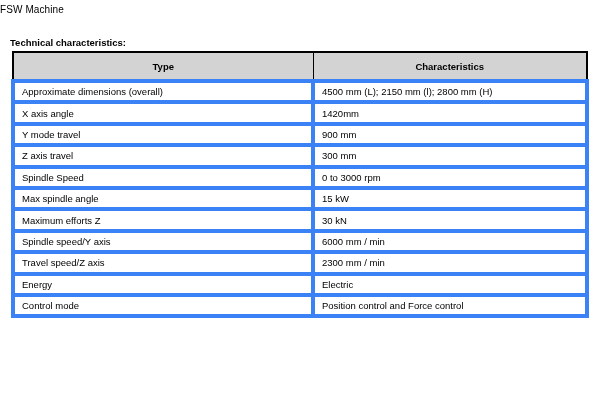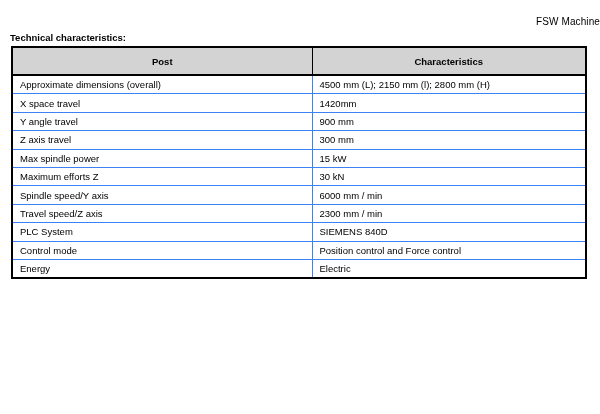--- a/index.html
+++ b/index.html
@@ -11,29 +11,29 @@
     font-family: "Liberation Sans", sans-serif;
     color: #000000;
     overflow: hidden;
   }
   .page {
     position: relative;
     width: 600px;
     height: 414px;
   }
   .doc-title {
-    text-align: right;
+    text-align: left;
     font-size: 10px;
-    padding-top: 16px;
+    padding-top: 4px;
     letter-spacing: 0.1px;
   }
   .section-label {
     font-weight: bold;
     font-size: 9.5px;
-    margin: 5px 0 3px 10px;
+    margin: 22px 0 3px 10px;
   }
   table.spec-table {
     border-collapse: collapse;
     table-layout: fixed;
     margin-left: 11px;
     width: 574px;
     border: 2px solid #000000;
   }
   table.spec-table col.col-post { width: 300px; }
   table.spec-table col.col-char { width: 274px; }
@@ -41,21 +41,21 @@
     background: var(--header-bg, #d3d3d3);
     border: 1px solid #000000;
     border-bottom: 2px solid #000000;
     font-size: 9.5px;
     font-weight: bold;
     text-align: center;
     height: 26px;
     padding: 0;
   }
   table.spec-table td {
-    border: 1px solid #3b82f6;
+    border: 4px solid #3b82f6;
     font-size: 9.5px;
     height: 17.4px;
     padding: 0 4px 0 7px;
     white-space: nowrap;
     overflow: hidden;
     vertical-align: middle;
   }
 </style>
 </head>
 <body>
@@ -66,50 +66,54 @@
 
   <div class="section-label">Technical characteristics:</div>
 
   <table class="spec-table">
     <colgroup>
       <col class="col-post">
       <col class="col-char">
     </colgroup>
     <thead>
       <tr>
-        <th>Post</th>
+        <th>Type</th>
         <th>Characteristics</th>
       </tr>
     </thead>
     <tbody id="spec-tbody">
   <tr>
     <td>Approximate dimensions (overall)</td>
     <td>4500 mm (L); 2150 mm (l); 2800 mm (H)</td>
   </tr>
 
 
   <tr>
-    <td>X space travel</td>
+    <td>X axis angle</td>
     <td>1420mm</td>
   </tr>
 
   <tr>
-    <td>Y angle travel</td>
+    <td>Y mode travel</td>
     <td>900 mm</td>
   </tr>
 
   <tr>
     <td>Z axis travel</td>
     <td>300 mm</td>
   </tr>
 
 
+  <tr>
+    <td>Spindle Speed</td>
+    <td>0 to 3000 rpm</td>
+  </tr>
 
   <tr>
-    <td>Max spindle power</td>
+    <td>Max spindle angle</td>
     <td>15 kW</td>
   </tr>
 
   <tr>
     <td>Maximum efforts Z</td>
     <td>30 kN</td>
   </tr>
 
 
   <tr>
@@ -118,30 +122,26 @@
   </tr>
 
   <tr>
     <td>Travel speed/Z axis</td>
     <td>2300 mm / min</td>
   </tr>
 
 
 
 
+
   <tr>
-    <td>PLC System</td>
-    <td>SIEMENS 840D</td>
+    <td>Energy</td>
+    <td>Electric</td>
   </tr>
 
   <tr>
     <td>Control mode</td>
     <td>Position control and Force control</td>
-  </tr>
-
-  <tr>
-    <td>Energy</td>
-    <td>Electric</td>
   </tr>
 </tbody>
   </table>
 
 </div>
 
 </body></html>

